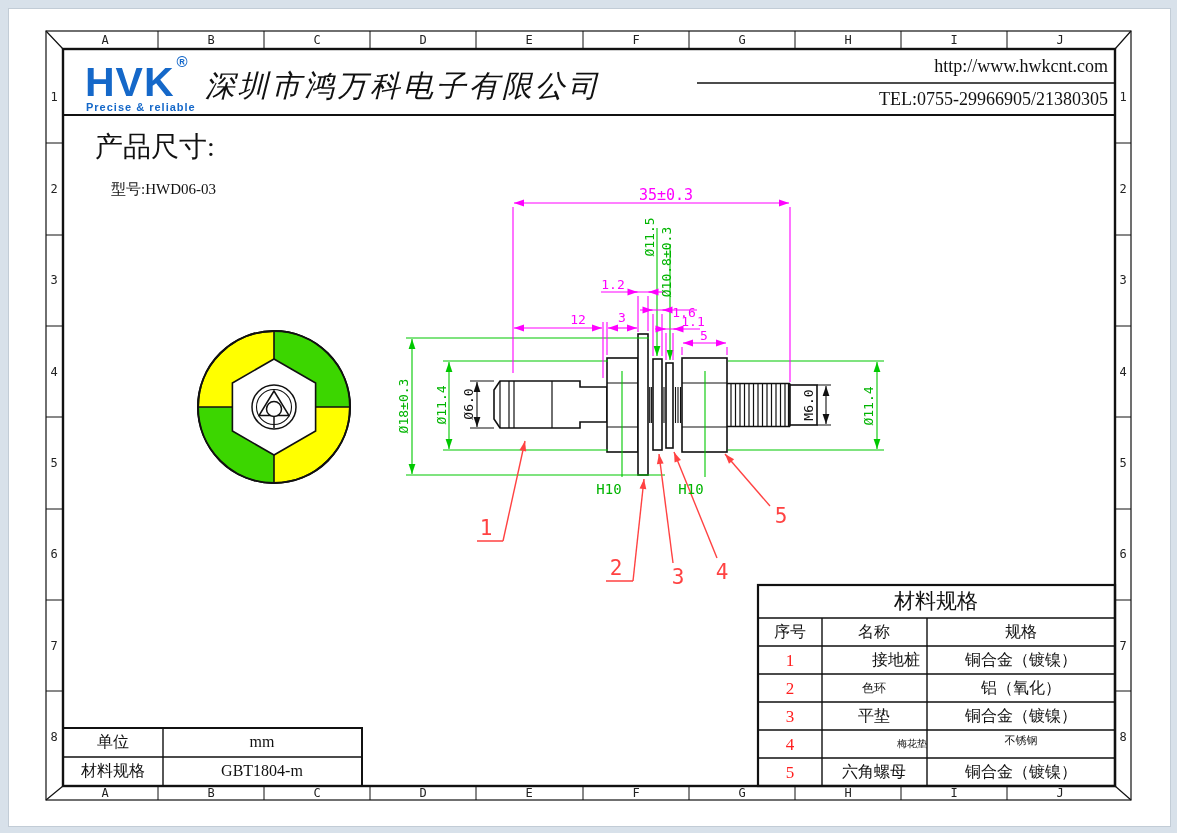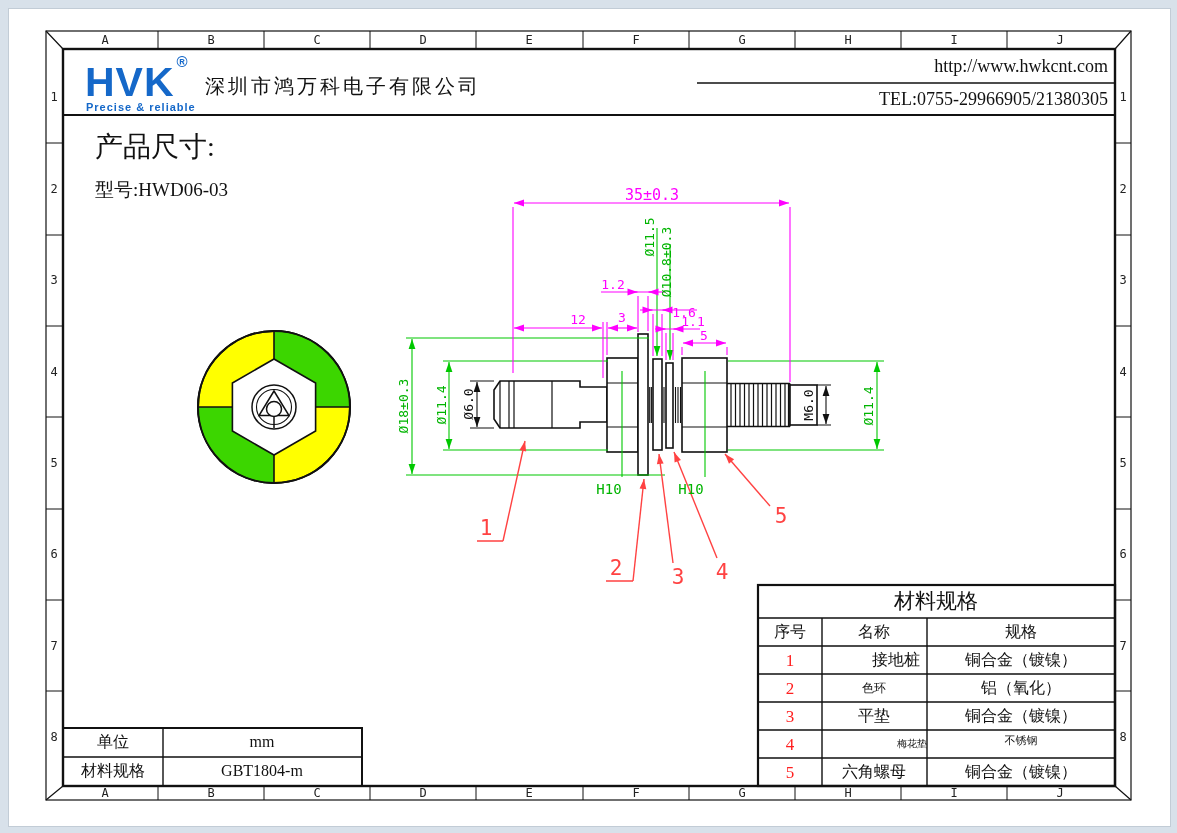--- a/index.html
+++ b/index.html
@@ -19,21 +19,21 @@
   .r{transform:translate(-100%,-50%);}
   .v{transform:translate(-50%,-50%) rotate(-90deg);}
   .cad{font-family:"DejaVu Sans Mono","Liberation Mono",monospace;font-size:13px;}
   .grid{font-family:"DejaVu Sans Mono","Liberation Mono",monospace;font-size:12px;color:#222;}
   .ser{font-family:"Liberation Serif","DejaVu Serif",serif;}
   .mg{color:#FF00FF;} .gr{color:#00B400;} .bk{color:#111;} .rd{color:#FF4242;}
   .big{font-size:15px;} .callout{font-size:21px;}
   .logo{font-size:41px;font-weight:800;color:#1568C9;letter-spacing:1px;font-family:"Liberation Sans",sans-serif;}
   .reg{font-size:15px;color:#1568C9;font-weight:700;}
   .tagline{font-size:11px;color:#1568C9;font-weight:700;letter-spacing:1px;}
-  .company{font-size:20px;letter-spacing:3px;}
+  .company{font-size:30px;letter-spacing:3px;font-style:italic;}
   .url{font-size:18px;}
   .h10{font-size:14px;}
 </style>
 </head>
 <body>
 
 <div class="page"></div>
 
 <svg width="1177" height="833" viewBox="0 0 1177 833">
   <defs>
@@ -187,23 +187,23 @@
 <div class="t grid" style="left:1123px;top:737px">8</div>
 
 <div class="t l logo" style="left:85px;top:82px">HVK</div>
 <div class="t reg" style="left:182px;top:61px">®</div>
 <div class="t l tagline" style="left:86px;top:107px">Precise &amp; reliable</div>
 <div class="t l ser company" style="left:205px;top:86px">深圳市鸿万科电子有限公司</div>
 <div class="t r ser url" style="left:1108px;top:66px">http://www.hwkcnt.com</div>
 <div class="t r ser url" style="left:1108px;top:99px">TEL:0755-29966905/21380305</div>
 
 <div class="t l ser" style="left:95px;top:147px;font-size:28px">产品尺寸:</div>
-<div class="t l ser" style="left:95px;top:189px;font-size:19px">型号:HWD06-03</div>
-
-<div class="t cad mg big" style="left:652px;top:195px">35±0.3</div>
+<div class="t l ser" style="left:111px;top:189px;font-size:15px">型号:HWD06-03</div>
+
+<div class="t cad mg big" style="left:666px;top:195px">35±0.3</div>
 <div class="t cad mg" style="left:578px;top:319px">12</div>
 <div class="t cad mg" style="left:622px;top:317px">3</div>
 <div class="t cad mg" style="left:613px;top:284px">1.2</div>
 <div class="t cad mg" style="left:684px;top:312px">1.6</div>
 <div class="t cad mg" style="left:693px;top:321px">1.1</div>
 <div class="t cad mg" style="left:704px;top:335px">5</div>
 <div class="t v cad gr" style="left:403px;top:406px">Ø18±0.3</div>
 <div class="t v cad gr" style="left:441px;top:405px">Ø11.4</div>
 <div class="t v cad bk" style="left:468px;top:404px">Ø6.0</div>
 <div class="t v cad gr" style="left:649px;top:237px">Ø11.5</div>

